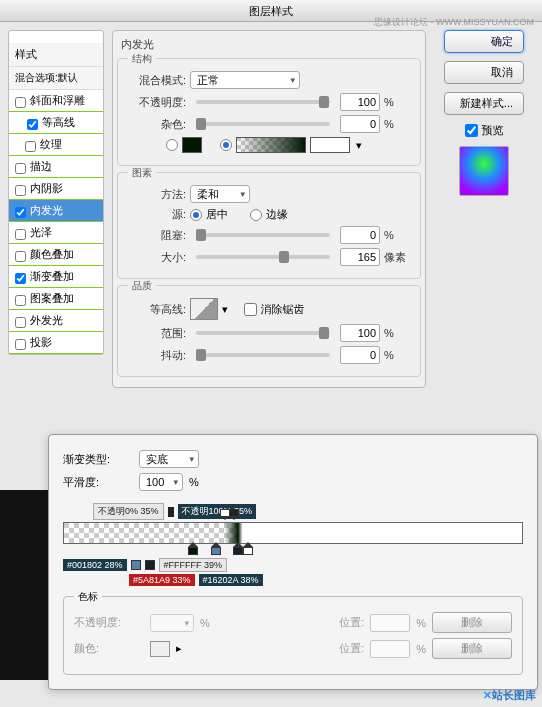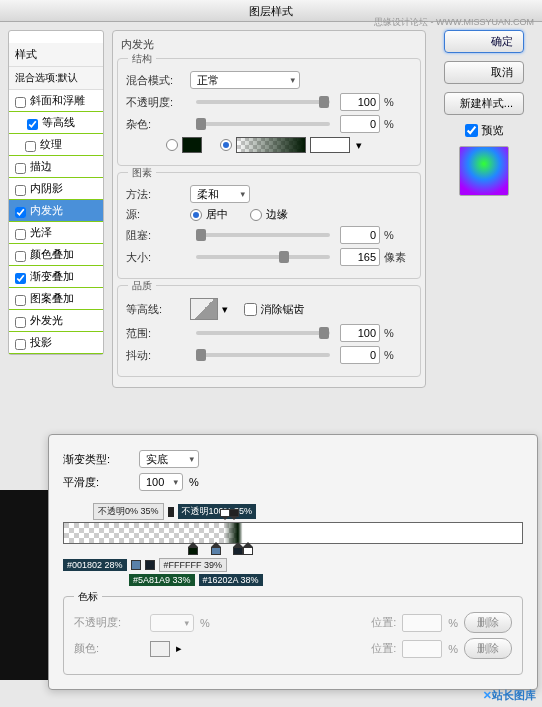--- a/index.html
+++ b/index.html
@@ -12,21 +12,21 @@
 .rightcol { width: 100px; display: flex; flex-direction: column; align-items: center; gap: 8px; }
 .stylelist { background: #fff; border: 1px solid #bbb; border-radius: 3px; }
 .style-hdr { padding: 4px 6px; border-bottom: 1px solid #ddd; background: #f5f5f5; margin-top: 12px; }
 .style-sub { padding: 4px 6px; border-bottom: 1px solid #ddd; background: #f5f5f5; font-size: 10px; }
 .style-item { padding: 3px 6px; border-bottom: 1px solid #84cc16; display: flex; align-items: flex-end; gap: 4px; }
 .style-item.sel { background: #4a90d9; color: #fff; }
 .style-item input[type=checkbox] { width: 11px; height: 11px; }
 .fieldset { border: 1px solid #ccc; border-radius: 4px; margin-bottom: 6px; padding: 8px 8px 8px 8px; position: relative; background: #f0f0f0; }
 .fieldset .legend { position: absolute; top: -7px; left: 10px; background: #f0f0f0; padding: 0 4px; font-size: 10px; color: #555; }
 .row { display: flex; align-items: center; margin: 4px 0; gap: 4px; }
-.lbl { width: 60px; color: #333; }
+.lbl { width: 60px; text-align: right; color: #333; }
 .select { background: #fff; border: 1px solid #aaa; border-radius: 3px; padding: 1px 16px 1px 6px; position: relative; min-width: 60px; height: 18px; line-height: 14px; }
 .select::after { content: "▾"; position: absolute; right: 4px; top: 1px; font-size: 9px; color: #555; }
 .slider { flex: 1; height: 4px; background: #ccc; border-radius: 2px; position: relative; margin: 0 6px; }
 .slider .thumb { position: absolute; top: -4px; width: 10px; height: 12px; background: #888; border-radius: 2px; }
 .numbox { width: 40px; height: 18px; border: 1px solid #aaa; background: #fff; text-align: right; padding: 1px 3px; border-radius: 2px; }
 .unit { width: 28px; color: #333; }
 .radio { width: 12px; height: 12px; border: 1px solid #888; border-radius: 50%; background: #fff; display: inline-block; position: relative; }
 .radio.on::after { content: ""; position: absolute; inset: 2px; background: #2a6cd6; border-radius: 50%; }
 .swatch { width: 20px; height: 16px; border: 1px solid #555; display: inline-block; }
 .gradstrip { width: 70px; height: 16px; border: 1px solid #555; background: linear-gradient(90deg,rgba(0,0,0,0) 0%, #001802 100%), repeating-conic-gradient(#ccc 0 25%, #fff 0 50%) 0/8px 8px; display: inline-block; }
@@ -47,21 +47,21 @@
 .gradbar { height: 22px; border: 1px solid #666; background: linear-gradient(90deg, transparent 0%, transparent 35%, #001802 38%, #ffffff 39%, #ffffff 100%), repeating-conic-gradient(#ccc 0 25%, #fff 0 50%) 0/10px 10px; position: relative; margin: 2px 0; }
 .stop { position: absolute; width: 10px; height: 12px; top: 22px; }
 .stop::before { content: ""; display: block; width: 0; height: 0; border: 5px solid transparent; border-bottom-color: #333; margin-top: -8px; }
 .stop .sq { width: 10px; height: 8px; border: 1px solid #333; }
 .ostop { position: absolute; width: 10px; height: 10px; top: -10px; }
 .ostop::before { content: ""; display: block; width: 0; height: 0; border: 5px solid transparent; border-top-color: #333; margin-top: 2px; }
 .ostop .sq { width: 10px; height: 8px; border: 1px solid #333; background: #222; margin-top: -16px; }
 .substops { display: flex; gap: 4px; margin-top: 14px; align-items: center; }
 .subbox { border: 1px solid #bbb; border-radius: 4px; padding: 10px; position: relative; margin-top: 10px; }
 .subbox .legend { position: absolute; top: -7px; left: 10px; background: #f4f4f4; padding: 0 4px; font-size: 10px; }
-.tinybtn { background: linear-gradient(#fdfdfd,#e2e2e2); border: 1px solid #aaa; border-radius: 10px; padding: 2px 12px; color: #888; }
+.tinybtn { background: linear-gradient(#fdfdfd,#e2e2e2); border: 1px solid #aaa; border-radius: 3px; padding: 2px 28px; color: #888; }
 .contour { width: 28px; height: 22px; border: 1px solid #888; background: linear-gradient(135deg,#eee 0%, #eee 50%, #999 50%, #999 100%); }
 .footer-logo { position: absolute; bottom: 4px; right: 6px; color: #2a7ac8; font-size: 11px; font-weight: bold; }
 .darkbg { position: absolute; left: 0; top: 490px; width: 48px; height: 190px; background: #111; }
 </style>
 </head>
 <body>
 
 <div class="titlebar">
   <span>图层样式</span>
 </div>
@@ -276,21 +276,21 @@
   </div>
 
   <div class="substops">
     <span class="tag">#001802 28%</span>
     <span style="width:10px;height:10px;background:#5A81A9;border:1px solid #333"></span>
     <span style="width:10px;height:10px;background:#16202A;border:1px solid #333"></span>
     <span class="tag lt">#FFFFFF 39%</span>
   </div>
   <div style="display:flex;gap:4px;margin-top:2px">
     <span style="width:62px"></span>
-    <span class="tag" style="background:#14532d">#5A81A9 33%</span>
+    <span class="tag" style="background:#b91c1c">#5A81A9 33%</span>
     <span class="tag">#16202A 38%</span>
   </div>
 
   <div class="subbox">
     <div class="legend">色标</div>
     <div class="grad-row">
       <span class="grad-lbl" style="color:#999">不透明度:</span>
       <div class="select" style="min-width:44px;opacity:.5"></div>
       <span style="color:#999">%</span>
       <span style="flex:1"></span>

